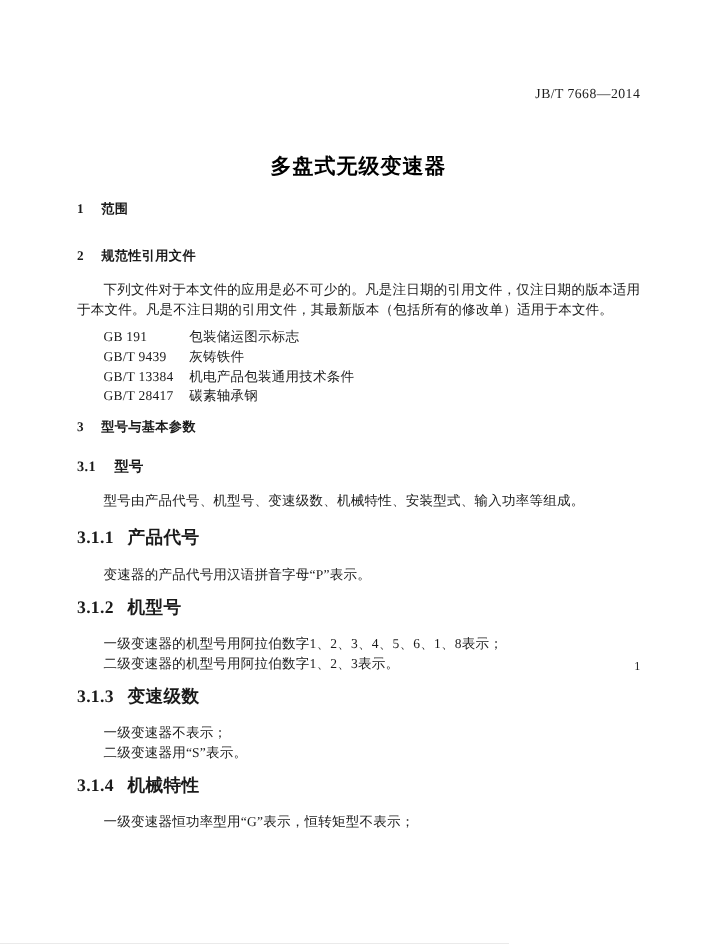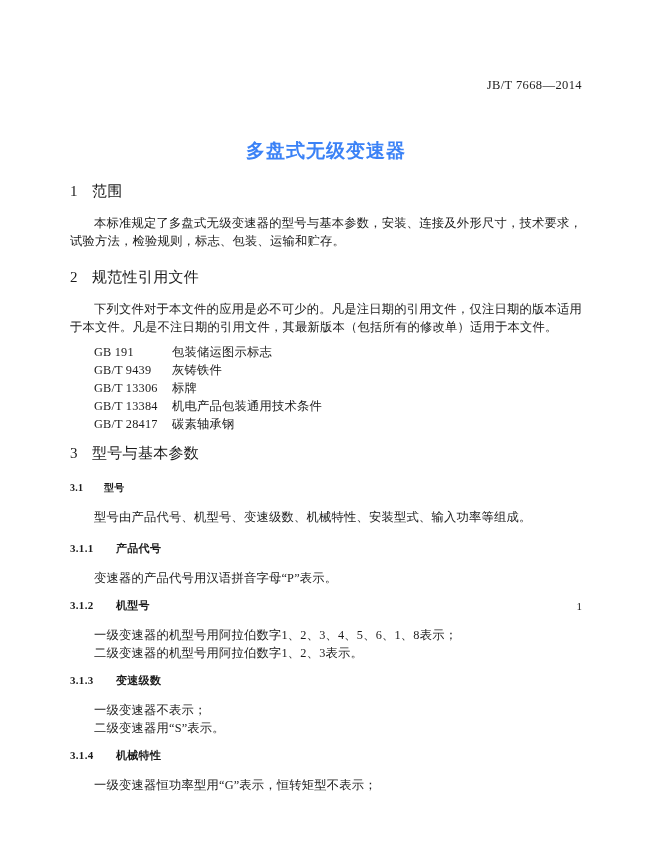--- a/index.html
+++ b/index.html
@@ -35,50 +35,50 @@
   }
   .doc-title {
     position: absolute;
     top: 138px;
     left: 0;
     width: 512px;
     text-align: center;
     font-size: 19px;
     font-weight: bold;
     letter-spacing: 1px;
-    color: #3b82f6;
+    color: #000000;
   }
   .body-area {
     position: absolute;
     top: 182px;
     left: 0;
     width: 512px;
   }
   .h1 {
-    font-size: 15px;
-    font-weight: normal;
+    font-size: 12px;
+    font-weight: bold;
     margin: 0 0 7px 0;
     letter-spacing: 0.3px;
   }
   .h1 .num {
     display: inline-block;
     min-width: 22px;
   }
   .h2 {
-    font-size: 10px;
+    font-size: 13px;
     font-weight: bold;
     margin: 0 0 7px 0;
     letter-spacing: 0.3px;
   }
   .h2 .num {
     display: inline-block;
     min-width: 34px;
   }
   .h3 {
-    font-size: 11px;
+    font-size: 16px;
     font-weight: bold;
     margin: 0 0 7px 0;
     letter-spacing: 0.3px;
   }
   .h3 .num {
     display: inline-block;
     min-width: 46px;
   }
   p.para {
     font-size: 12.3px;
@@ -129,33 +129,31 @@
     <div class="header-std">JB/T 7668—2014</div>
 
     <div class="doc-title">多盘式无级变速器</div>
 
     <div class="body-area">
 
       <div class="h1">
         <span class="num">1</span><span>范围</span>
       </div>
       <div class="gap-s"></div>
-      <p class="para">本标准规定了多盘式无级变速器的型号与基本参数，安装、连接及外形尺寸，技术要求，试验方法，检验规则，标志、包装、运输和贮存。</p>
 
       <div class="gap-m"></div>
 
       <div class="h1">
         <span class="num">2</span><span>规范性引用文件</span>
       </div>
       <div class="gap-s"></div>
       <p class="para">下列文件对于本文件的应用是必不可少的。凡是注日期的引用文件，仅注日期的版本适用于本文件。凡是不注日期的引用文件，其最新版本（包括所有的修改单）适用于本文件。</p>
       <ul class="ref-list">
         <li><span class="ref-code">GB 191</span><span>包装储运图示标志</span></li>
         <li><span class="ref-code">GB/T 9439</span><span>灰铸铁件</span></li>
-        <li><span class="ref-code">GB/T 13306</span><span>标牌</span></li>
         <li><span class="ref-code">GB/T 13384</span><span>机电产品包装通用技术条件</span></li>
         <li><span class="ref-code">GB/T 28417</span><span>碳素轴承钢</span></li>
       </ul>
 
       <div class="gap-m"></div>
 
       <div class="h1">
         <span class="num">3</span><span>型号与基本参数</span>
       </div>
 

